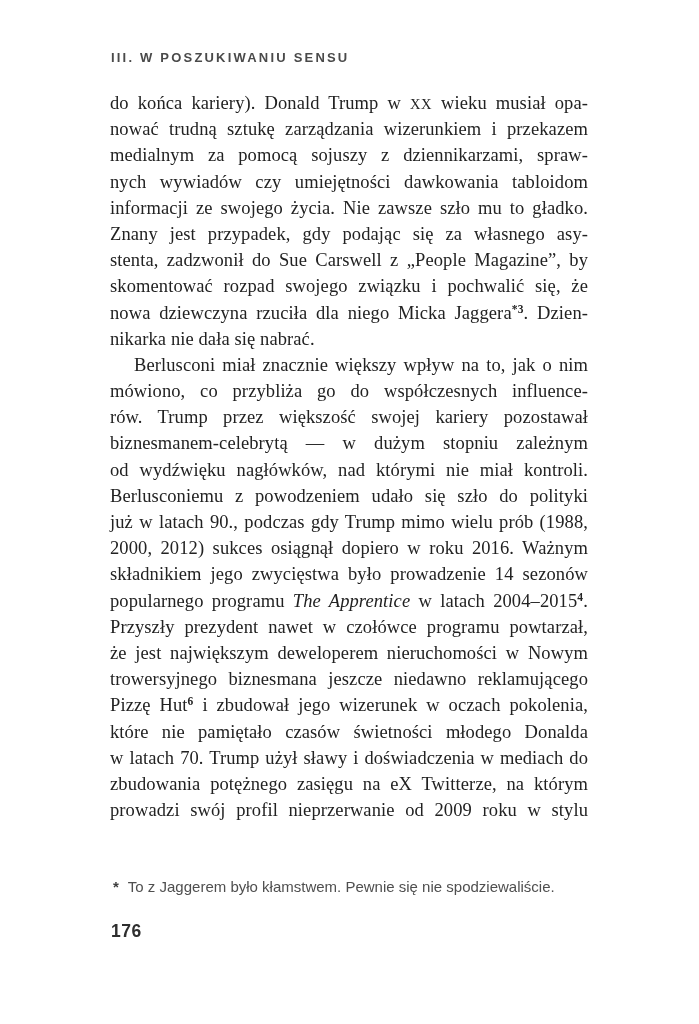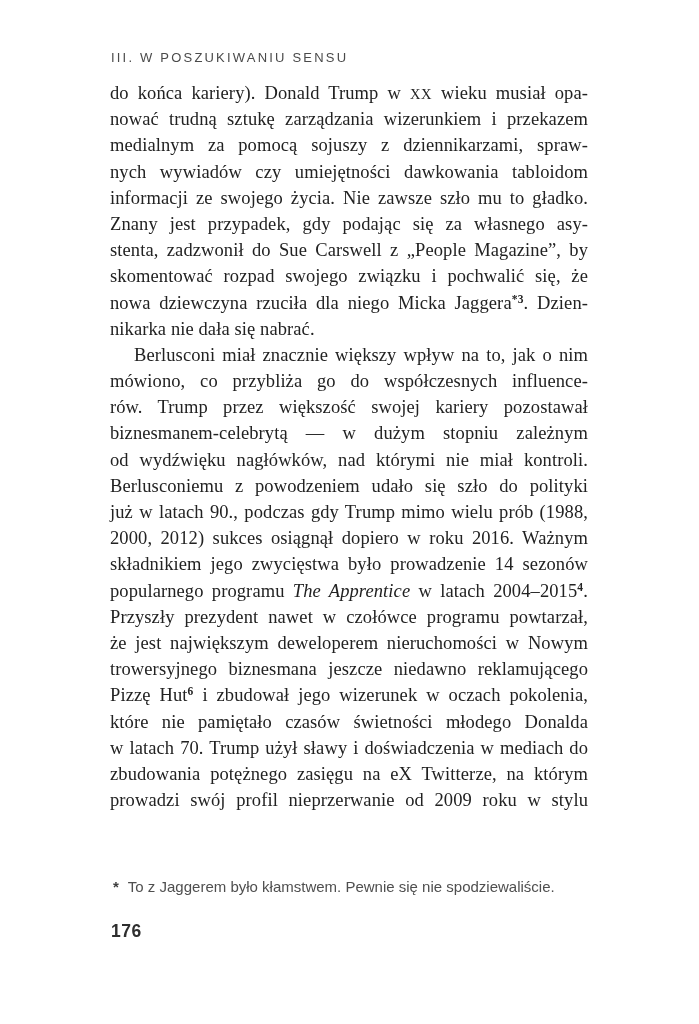--- a/index.html
+++ b/index.html
@@ -19,28 +19,28 @@
     overflow:hidden;
     font-family:"Liberation Serif","DejaVu Serif",serif;
   }
   .running-header{
     position:absolute;
     left:111px;
     top:50px;
     font-family:"Liberation Sans","DejaVu Sans",sans-serif;
     font-size:13px;
     letter-spacing:2.2px;
-    font-weight:400;
+    font-weight:700;
     color:var(--header);
     white-space:nowrap;
   }
   .body-text{
     position:absolute;
     left:110px;
-    top:80px;
+    top:90px;
     width:478px;
     color:var(--text);
   }
   .line{
     height:26.2px;
     line-height:26.2px;
     font-size:18.5px;
     text-align:justify;
     text-align-last:justify;
     white-space:nowrap;

